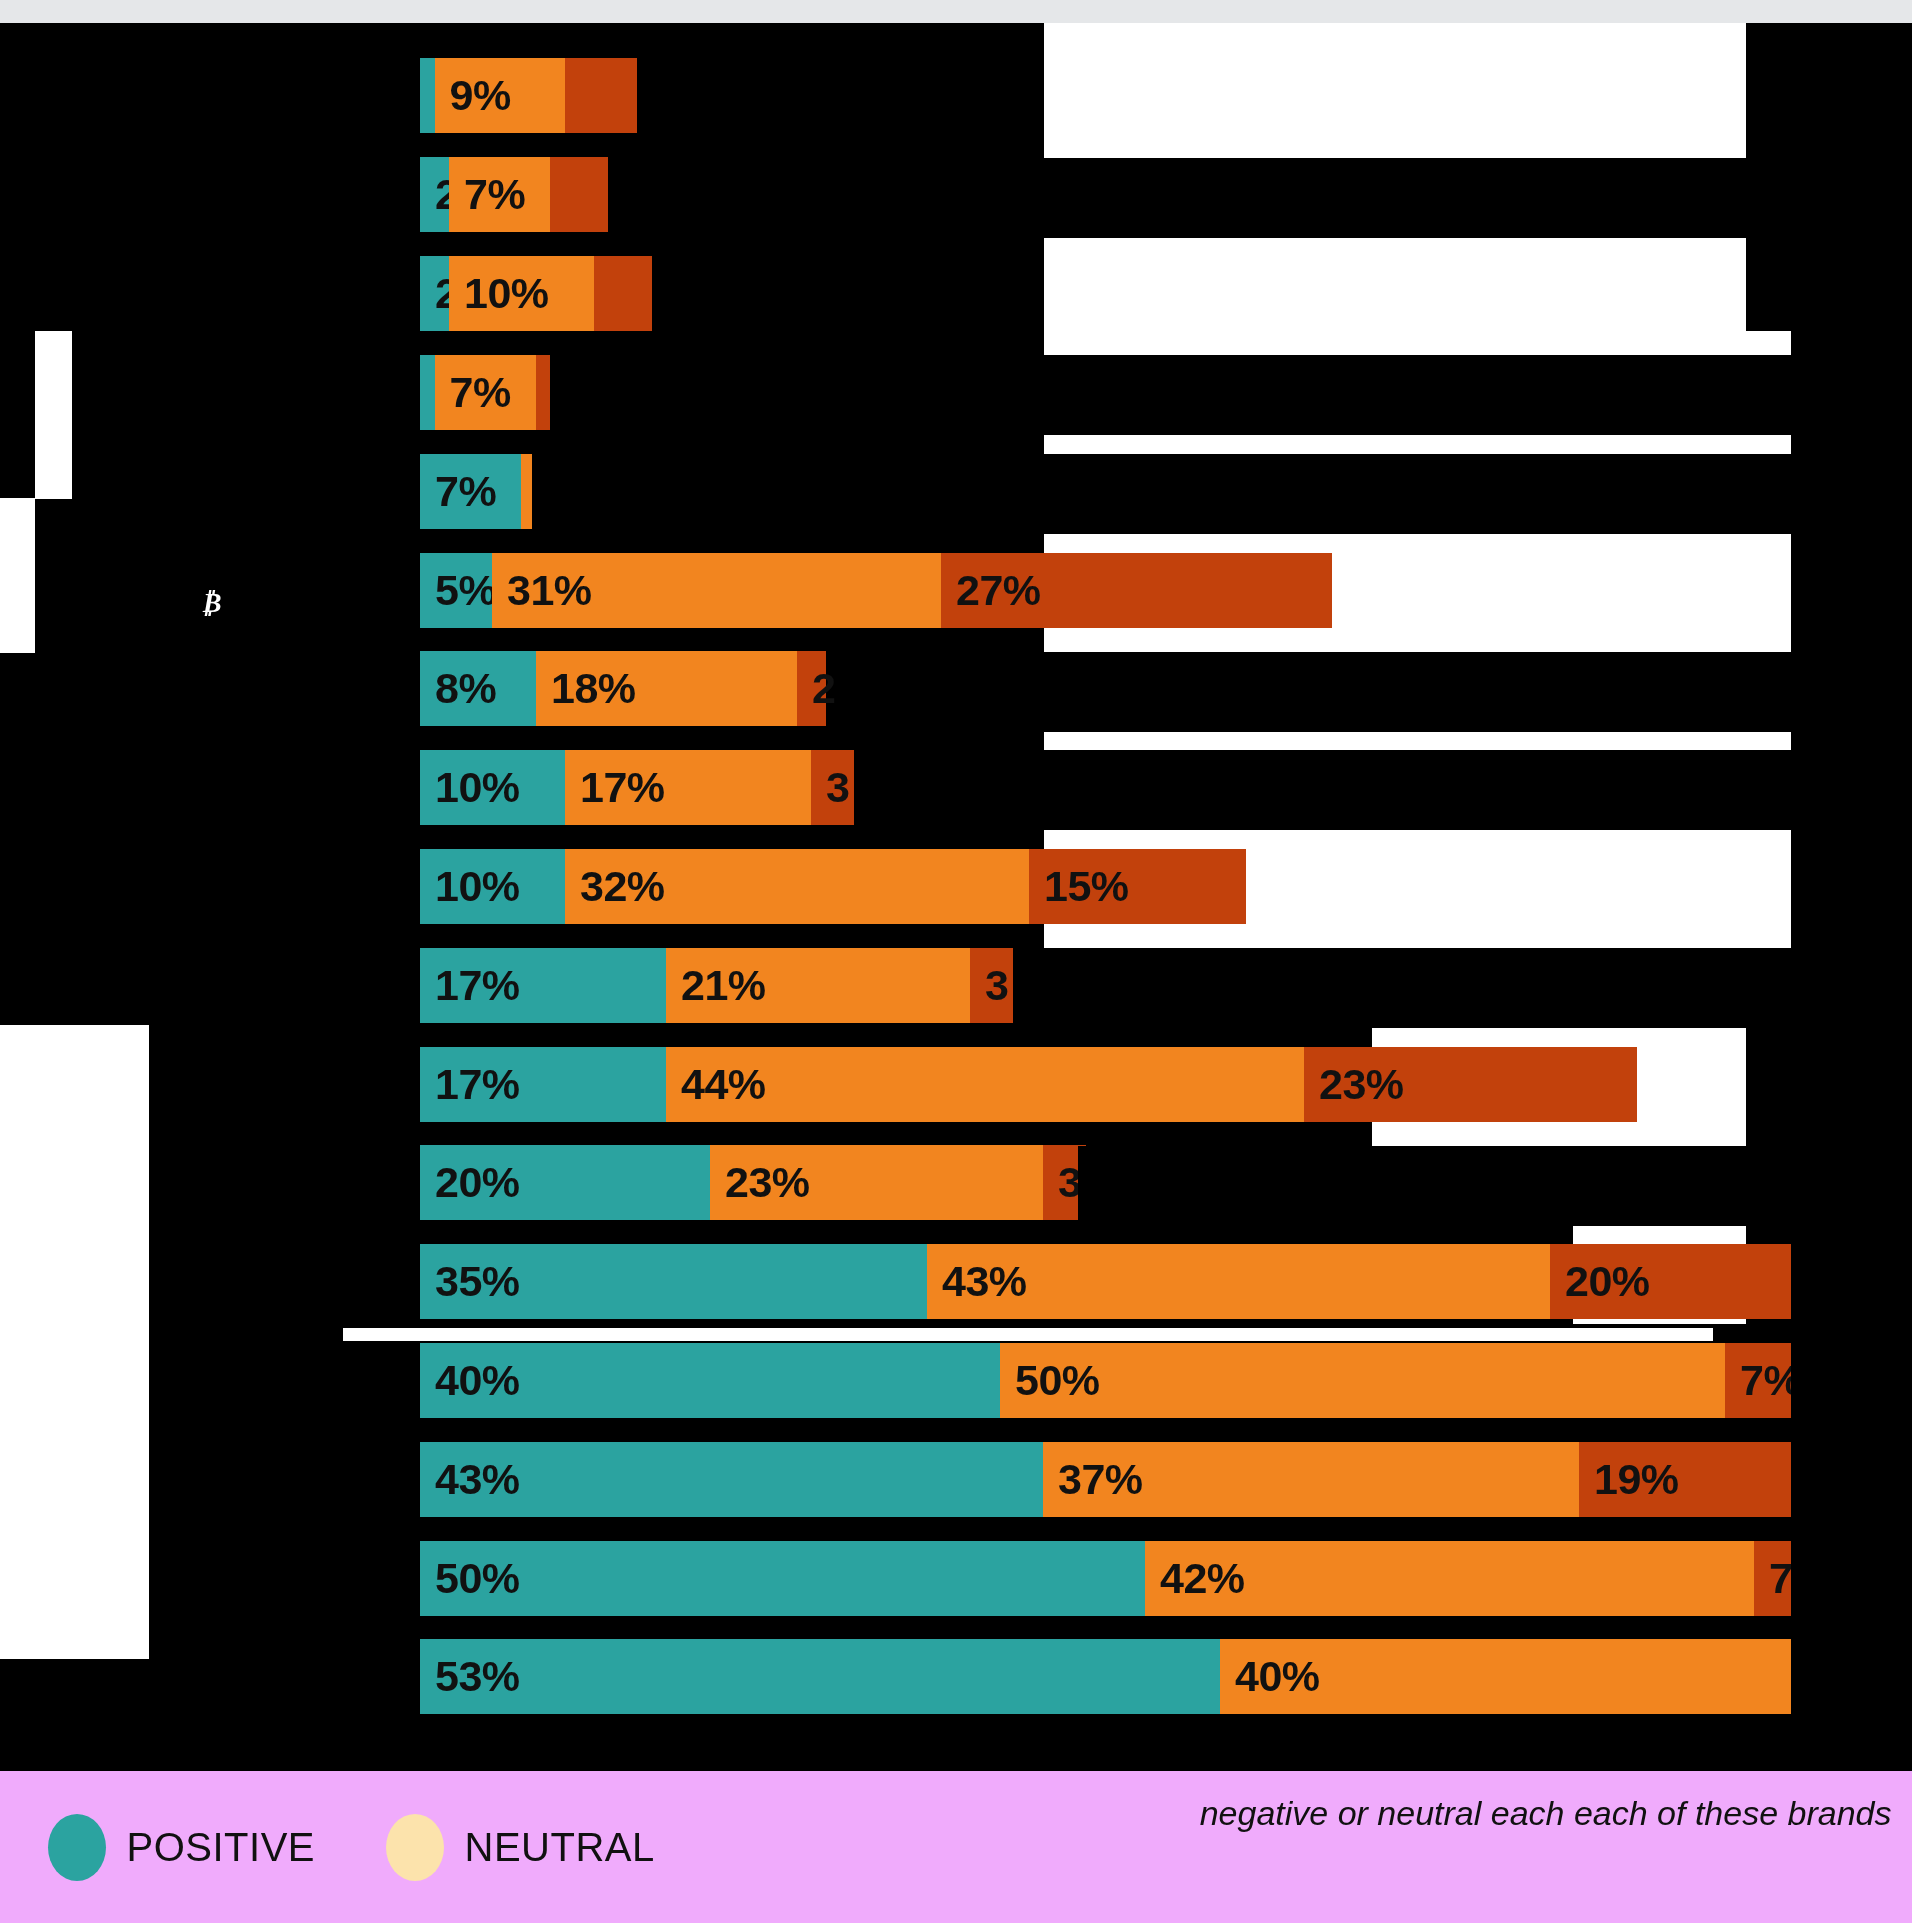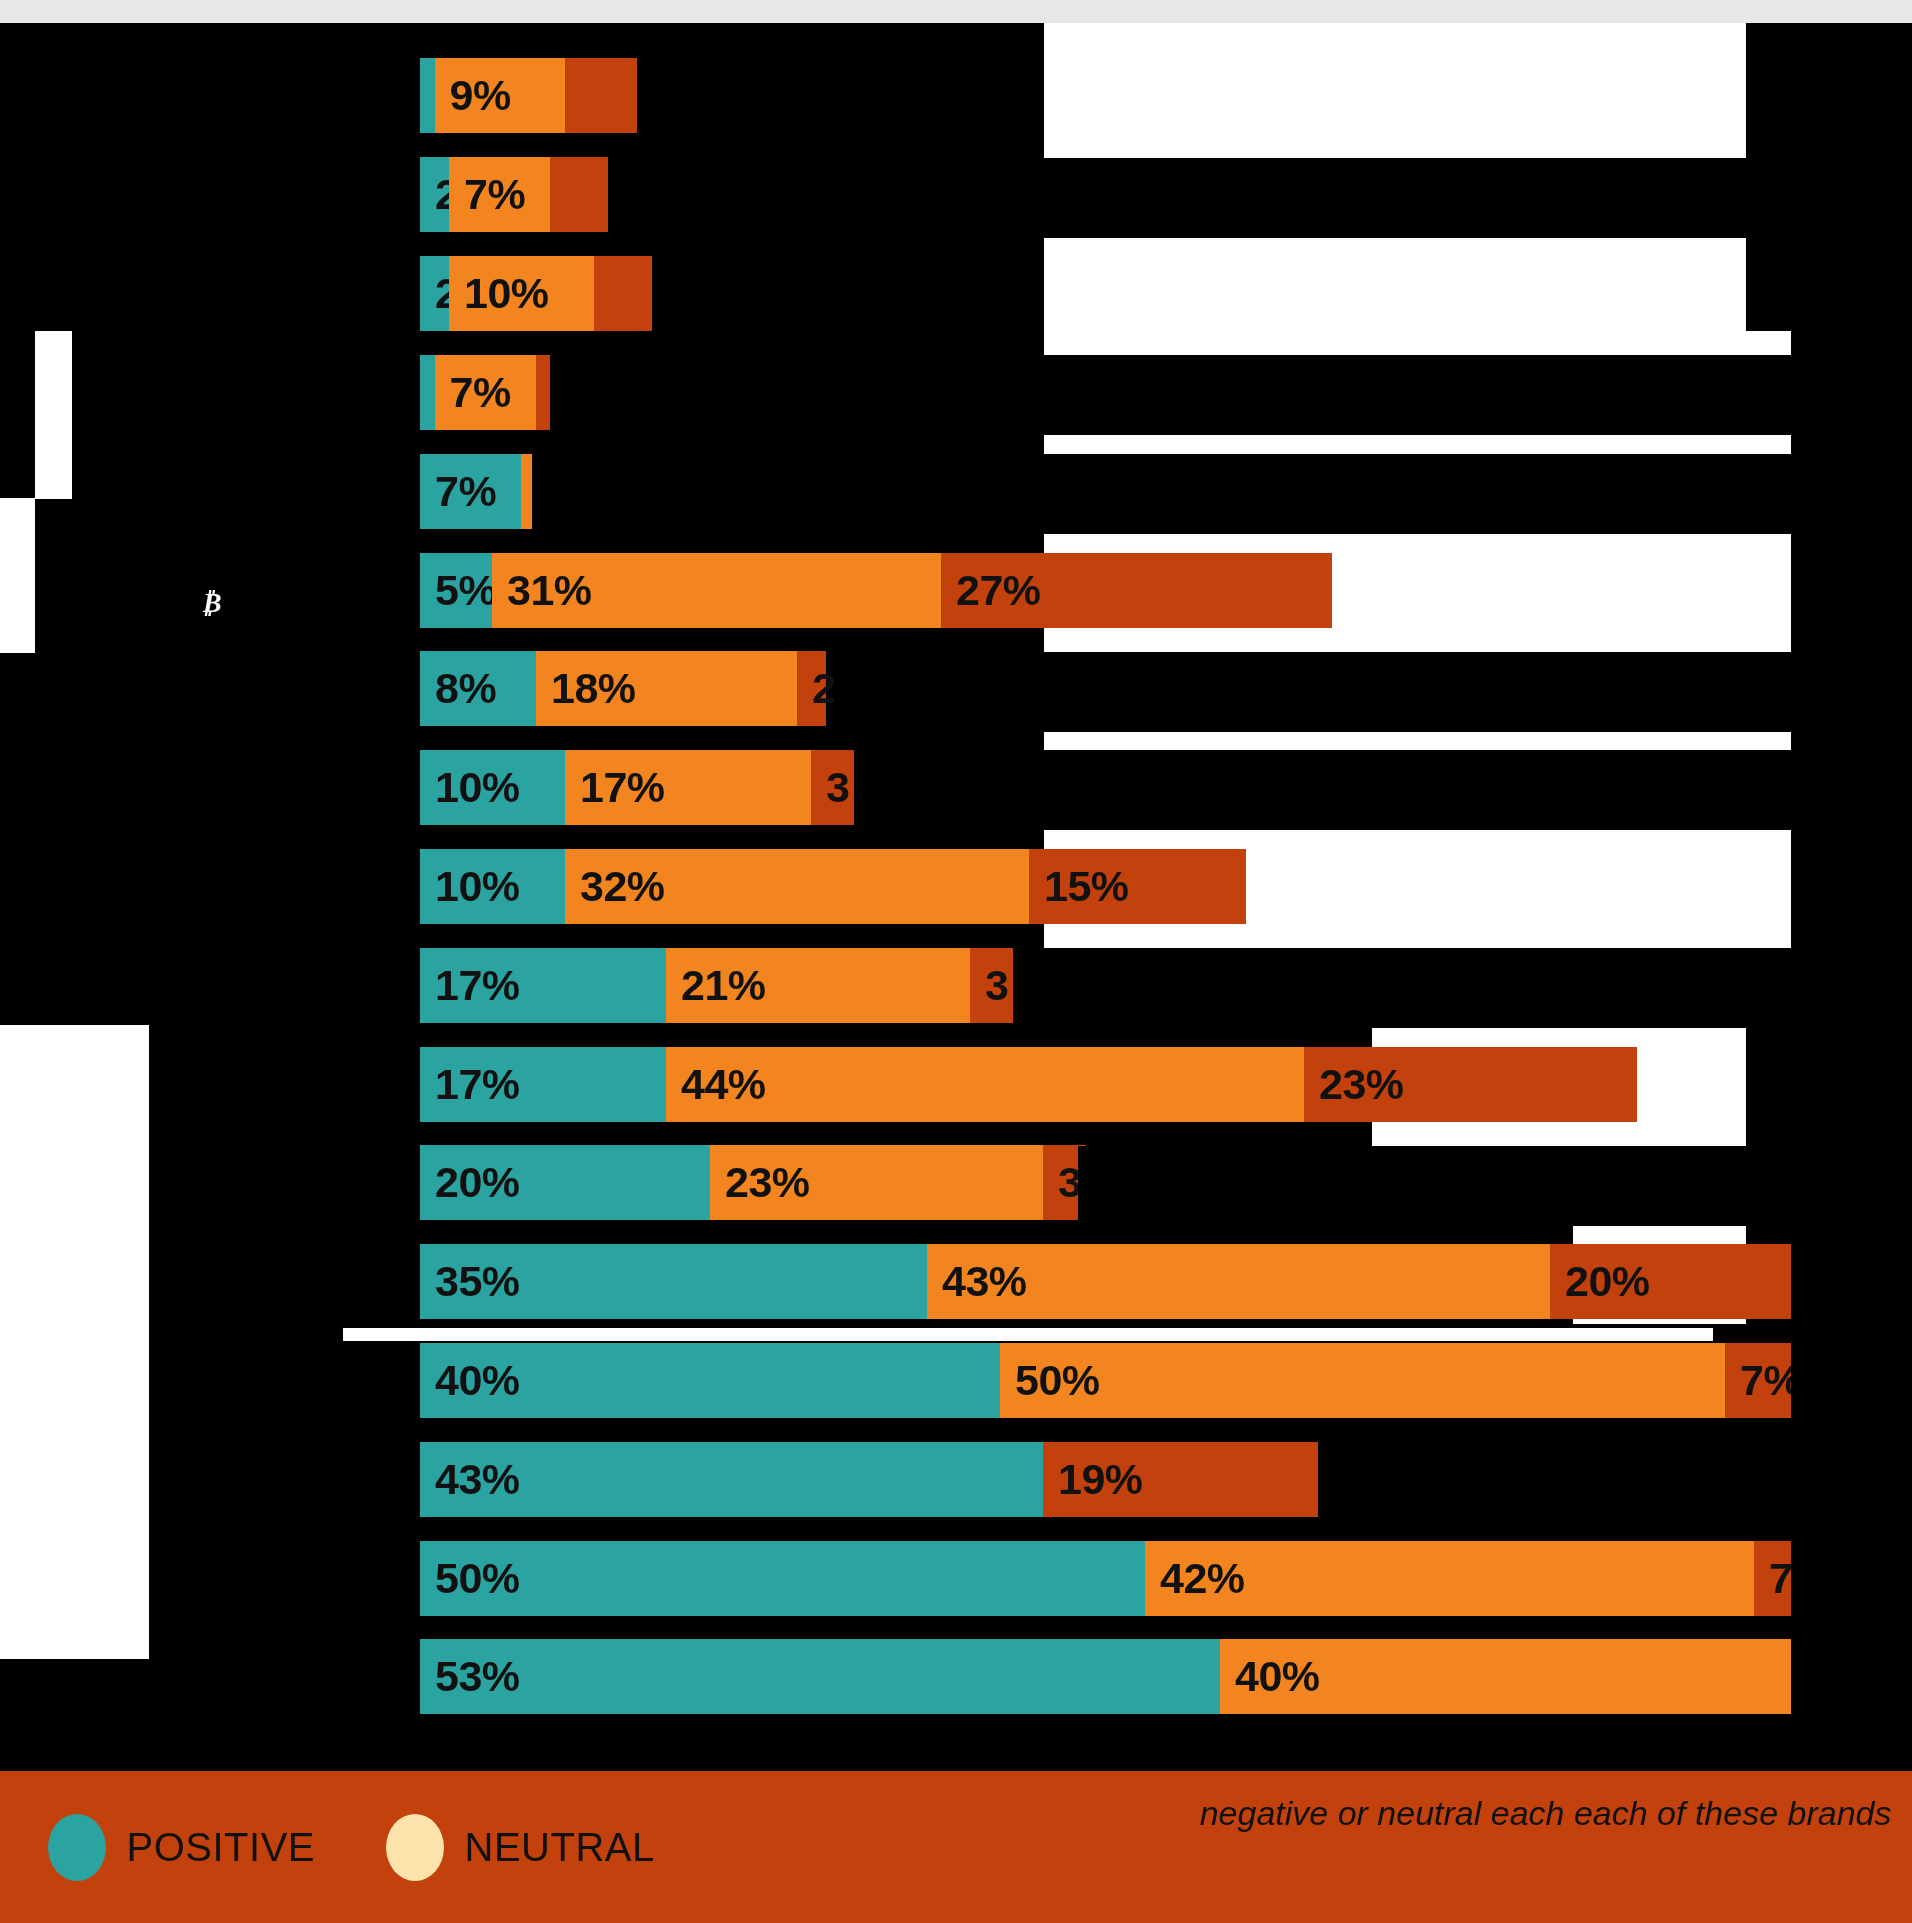--- a/index.html
+++ b/index.html
@@ -42,21 +42,21 @@
     font-family:"Liberation Serif", serif;
     font-size:28px;
     font-style:italic;
     font-weight:bold;
     left:201px;top:587px;
   }
 
   
   .legend-band{
     position:absolute;left:0;bottom:0;width:1912px;height:152px;
-    background:#c2410c;
+    background:#f0abfc;
     text-decoration:underline;
   }
   .legend-items{
     position:absolute;left:48px;top:43px;
     display:flex;align-items:center;gap:0px;
   }
   .legend-item{display:flex;align-items:center;margin-right:71px;}
   .legend-dot{width:58px;height:67px;border-radius:50%;margin-right:20.5px;}
   .legend-dot.pos{background:#2ba3a0;}
   .legend-dot.neg{background:#f2851f;}
@@ -252,20 +252,23 @@
             <span class="val">50%</span>
           </div>
           <div class="seg neu" style="width: 101px;">
             <span class="val">7%</span>
           </div>
         </div>
         <div class="row" style="top: 1419px; height: 75px;">
           <div class="seg pos" style="width: 623px;">
             <span class="val">43%</span>
           </div>
+          <div class="seg neg" style="width: 536px;">
+            <span class="val">37%</span>
+          </div>
           <div class="seg neu" style="width: 275px;">
             <span class="val">19%</span>
           </div>
         </div>
         <div class="row" style="top: 1518px; height: 75px;">
           <div class="seg pos" style="width: 725px;">
             <span class="val">50%</span>
           </div>
           <div class="seg neg" style="width: 609px;">
             <span class="val">42%</span>

